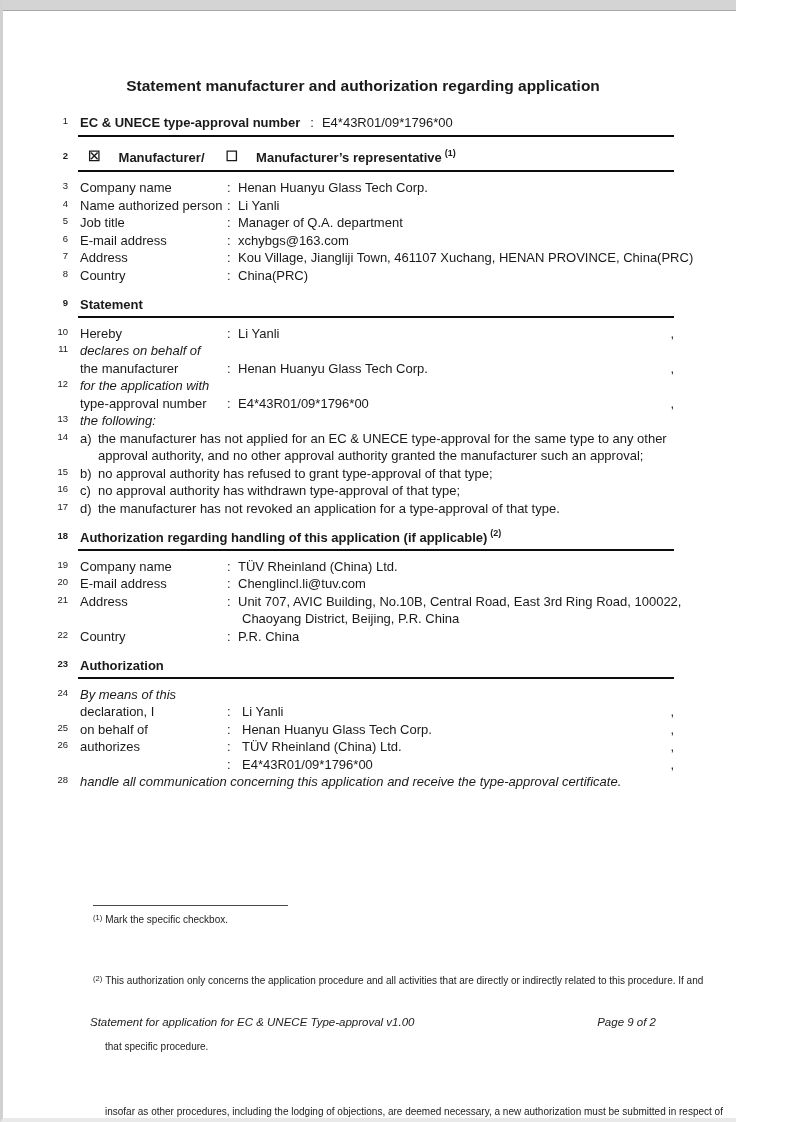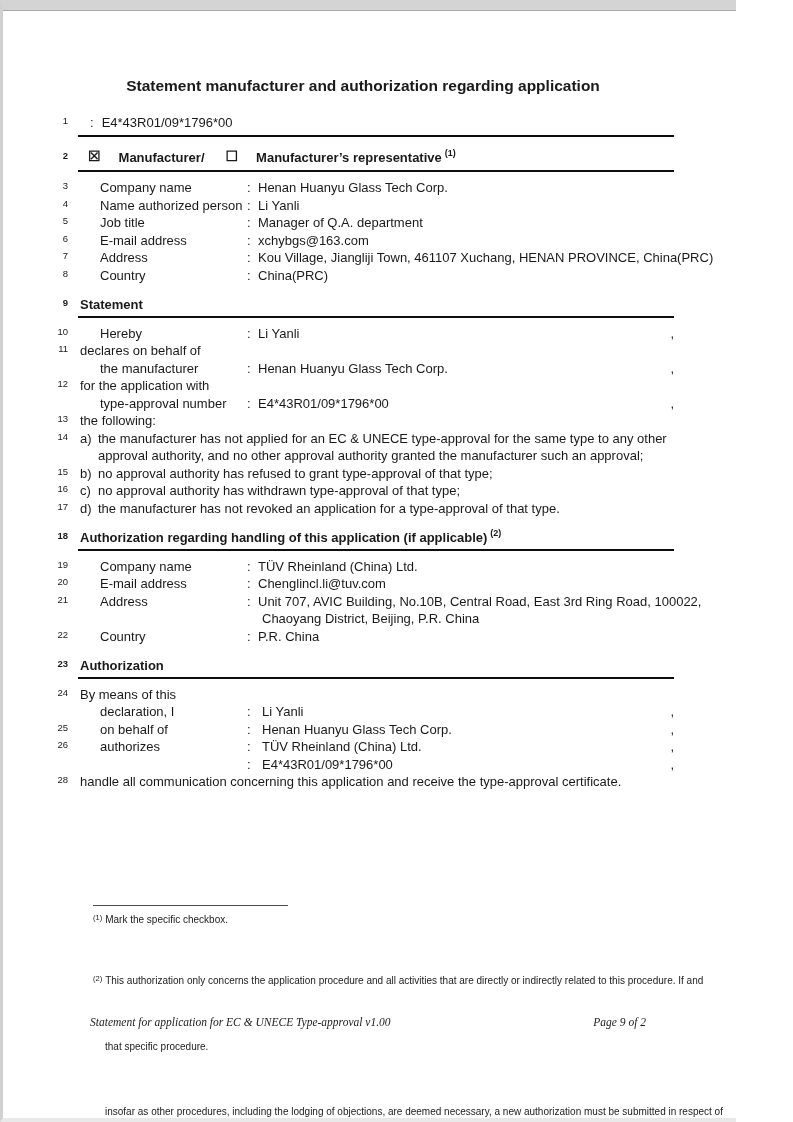--- a/index.html
+++ b/index.html
@@ -13,22 +13,22 @@
     border-left: 3px solid #d1d1d1;
     border-bottom: 4px solid #e9e9e9;
     color: #1a1a1a;
     overflow: hidden;
   }
   .top-edge-line { position: absolute; top: 0; left: 0; right: 0; height: 1px; background: #a8a8a8; }
   .content { padding: 66px 62px 0 49px; font-size: 13px; line-height: 17.5px; }
   .doc-title { text-align: center; font-weight: bold; font-size: 15.5px; line-height: 20px; margin-bottom: 18px; }
   .row { display: flex; align-items: flex-start; }
   .num { width: 16px; min-width: 16px; margin-right: 12px; text-align: right; font-size: 9.5px; line-height: 17.5px; position: relative; top: -2px; }
-  .lbl { width: 147px; min-width: 147px; margin-left: 20px; }
-  .lbl-full { flex: 1; }
+  .lbl { width: 147px; min-width: 147px; }
+  .lbl-full { flex: 1; font-style: italic; }
   .colon { width: 11px; min-width: 11px; }
   .val { white-space: nowrap; }
   .val-indent { padding-left: 4px; }
   .comma { margin-left: auto; }
   .bold { font-weight: bold; }
   .rule { border-top: 2px solid #0d0d0d; margin-left: 26px; }
   .mt3 { margin-top: 3px; } .mt4 { margin-top: 4px; } .mt2 { margin-top: 2px; }
   .mt7 { margin-top: 7px; } .mt12 { margin-top: 12px; }
   .sup { font-size: 9px; font-weight: bold; position: relative; top: -4px; margin-left: 3px; }
   .cb { font-size: 14px; line-height: 17px; position: relative; top: -1px; }
@@ -38,37 +38,38 @@
   .marker { width: 18px; min-width: 18px; }
   .item-text { flex: 1; }
   .footnotes { position: absolute; top: 895px; left: 90px; right: 40px; font-size: 10px; color: #222; }
   .fn-sep { width: 195px; border-top: 1.5px solid #4a4a4a; }
   .fn1 { margin-top: 7px; line-height: 14px; }
   .fn2 { margin-top: 6px; }
   .fn-line { line-height: 25px; white-space: nowrap; margin-top: 40px; }
   .fn-indent { padding-left: 12px; }
   .fn-sup { font-size: 7.5px; position: relative; top: -3px; margin-right: 3px; }
   .footer {
-    position: absolute; top: 1006px; left: 87px; right: 90px;
+    position: absolute; top: 1006px; left: 87px; right: 80px;
     display: flex; justify-content: space-between;
-    font-family: Liberation Serif, serif; font-style: italic;
+    font-family: Liberation Sans, sans-serif; font-style: italic;
     font-size: 11.5px; color: #222222; align-items: center;
   }
 </style>
 </head>
 <body>
 
 <div class="page">
   <div class="top-edge-line"></div>
   <div class="content">
 
     <div class="doc-title">Statement manufacturer and authorization regarding application</div>
 
     <div class="row">
       <span class="num">1</span>
+      <span class="bold">EC &amp; UNECE type-approval number</span>
       <span class="r1-colon">:</span>
       <span class="r1-val">E4*43R01/09*1796*00</span>
     </div>
     <div class="rule mt3"></div>
 
     <div class="row mt12 bold">
       <span class="num">2</span>
       <span class="cb cb1">☒</span>
       <span class="cb-lbl">Manufacturer/</span>
       <span class="cb cb2">☐</span>

